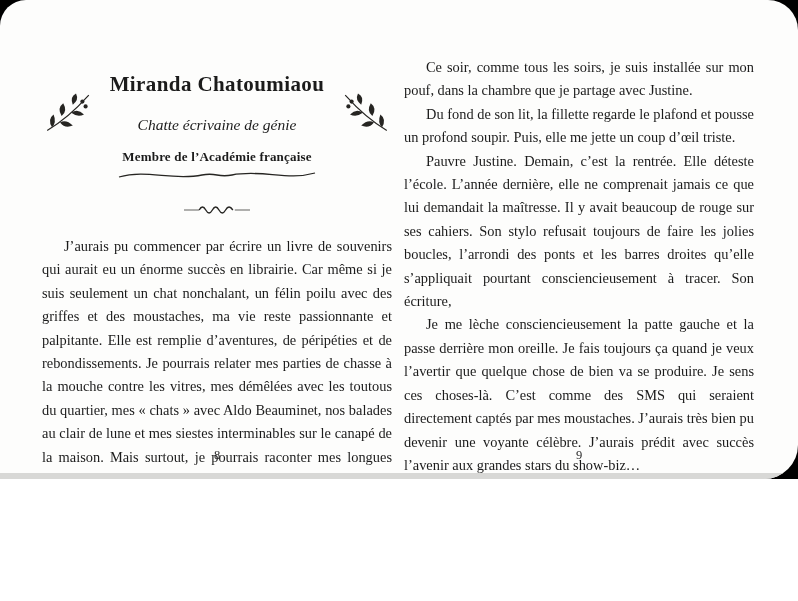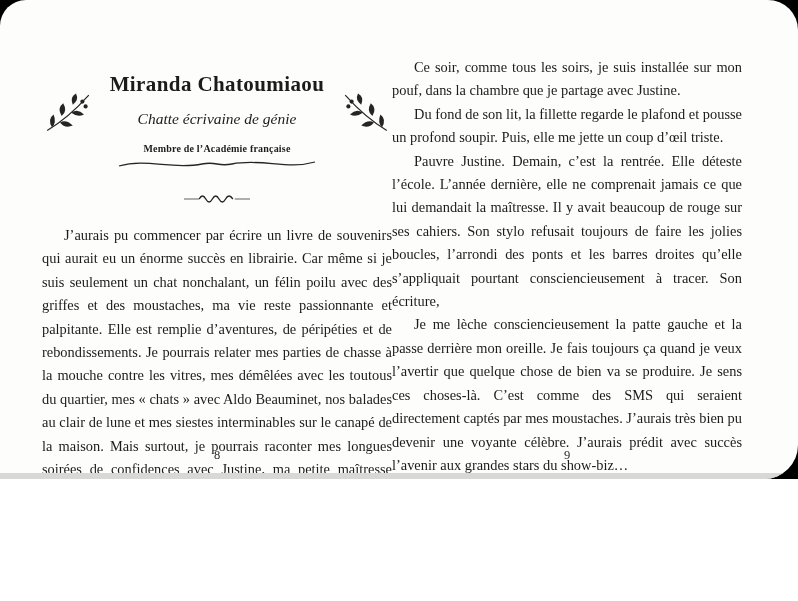--- a/index.html
+++ b/index.html
@@ -24,41 +24,41 @@
     left: 0; right: 0; bottom: 0;
     height: 6px;
     background: #d8d8d6;
   }
   .page {
     position: absolute;
     top: 0;
     height: 100%;
   }
   .page-left  { left: 42px;  width: 350px; }
-  .page-right { left: 392px; width: 350px; }
+  .page-right { left: 404px; width: 350px; }
 
   .page-header {
     position: relative;
     margin-top: 72px;
     text-align: center;
   }
   .title {
     font-size: 21px;
     font-weight: bold;
     letter-spacing: 0.4px;
     margin: 0 0 0 0;
   }
   .subtitle {
     font-style: italic;
     font-size: 15.5px;
-    margin-top: 13px;
+    margin-top: 19px;
   }
   .affiliation {
     font-weight: bold;
-    font-size: 10px;
+    font-size: 13px;
     letter-spacing: 0.2px;
     margin-top: 15px;
   }
   .flourish-wrap { margin-top: 3px; line-height: 0; }
   .branch {
     position: absolute;
     top: 18px;
     width: 48px;
     height: 44px;
   }

